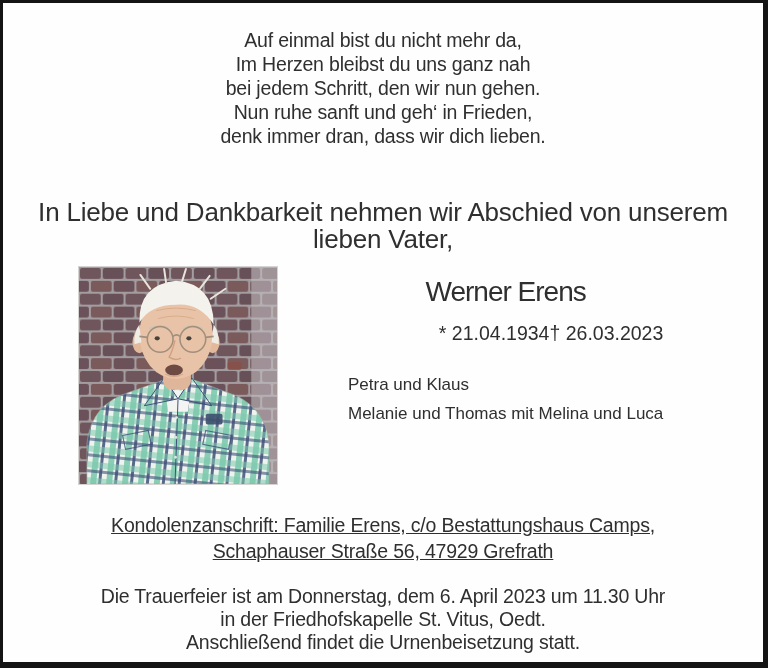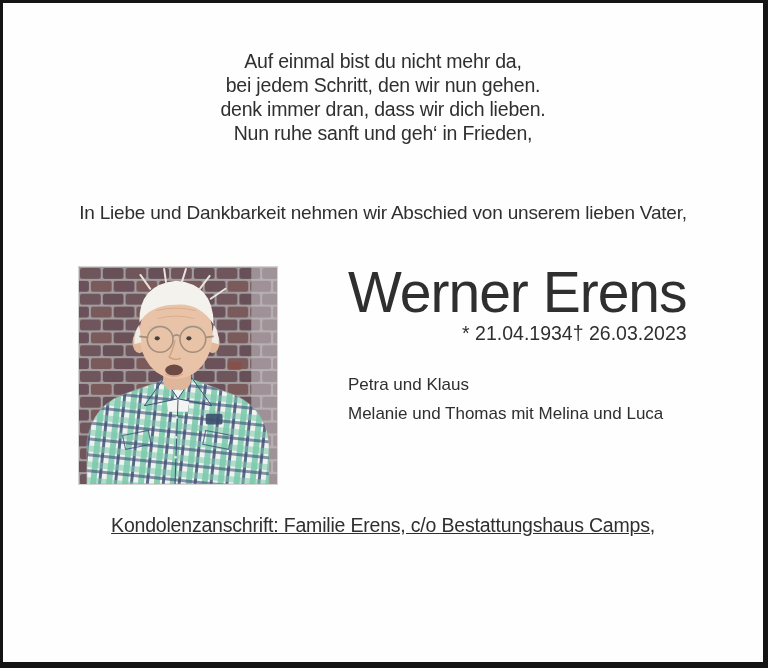--- a/index.html
+++ b/index.html
@@ -16,60 +16,62 @@
     color: #2f2f2f;
     overflow: hidden;
   }
   .center-block {
     position: absolute;
     left: 0;
     width: 100%;
     text-align: center;
     letter-spacing: -0.2px;
   }
-  .poem       { top: 46px;  font-size: 19.5px; line-height: 24px; }
-  .intro      { top: 196px; font-size: 19px; line-height: 27px; }
+  .poem       { top: 25px;  font-size: 19.5px; line-height: 24px; }
+  .intro      { top: 196px; font-size: 26px; line-height: 27px; }
   .condolence { top: 509px; font-size: 19.5px; line-height: 26px; text-decoration: underline; }
   .funeral    { top: 582px; font-size: 19.5px; line-height: 23px; }
 
   .photo {
     position: absolute;
     left: 75px;
     top: 263px;
     width: 200px;
     height: 219px;
     border: 1px solid #d6d3d3;
     box-sizing: border-box;
     background: #a39da0;
   }
   .photo svg { display: block; width: 100%; height: 100%; }
 
   .right-col { position: absolute; left: 345px; top: 266px; }
   .name {
-    font-size: 57px;
+    font-size: 28px;
     line-height: 46px;
     letter-spacing: -1px;
     font-weight: 400;
     margin: 0;
     white-space: nowrap;
+    text-align: center;
   }
   .dates { margin-top: 7px; font-size: 19.5px; line-height: 22px; text-align: right; }
   .dates .birth { display: inline-block; min-width: 148px; }
   .family { margin-top: 26px; font-size: 17px; line-height: 29px; white-space: nowrap; }
 </style>
 </head>
 <body>
 
 <div class="page">
 
   <div class="center-block poem">
     <div>Auf einmal bist du nicht mehr da,</div>
+    <div>Im Herzen bleibst du uns ganz nah</div>
     <div>bei jedem Schritt, den wir nun gehen.</div>
+    <div>Nun ruhe sanft und geh‘ in Frieden,</div>
     <div>denk immer dran, dass wir dich lieben.</div>
-    <div>Nun ruhe sanft und geh‘ in Frieden,</div>
   </div>
 
   <div class="center-block intro">
     <div>In Liebe und Dankbarkeit nehmen wir Abschied von unserem lieben Vater,</div>
   </div>
 
   <figure class="photo" style="margin:0;">
     <svg viewBox="0 0 200 219" xmlns="http://www.w3.org/2000/svg" preserveAspectRatio="none">
       <defs>
         <pattern id="bricks" width="46" height="26" patternUnits="userSpaceOnUse">
@@ -155,16 +157,22 @@
       <span class="birth">* 21.04.1934</span><span>† 26.03.2023</span>
     </div>
     <div class="family">
       <div>Petra und Klaus</div>
       <div>Melanie und Thomas mit Melina und Luca</div>
     </div>
   </div>
 
   <div class="center-block condolence">
     <div>Kondolenzanschrift: Familie Erens, c/o Bestattungshaus Camps,</div>
+    <div>Schaphauser Straße 56, 47929 Grefrath</div>
   </div>
 
+  <div class="center-block funeral">
+    <div>Die Trauerfeier ist am Donnerstag, dem 6. April 2023 um 11.30 Uhr</div>
+    <div>in der Friedhofskapelle St. Vitus, Oedt.</div>
+    <div>Anschließend findet die Urnenbeisetzung statt.</div>
+  </div>
 
 </div>
 
 </body></html>

